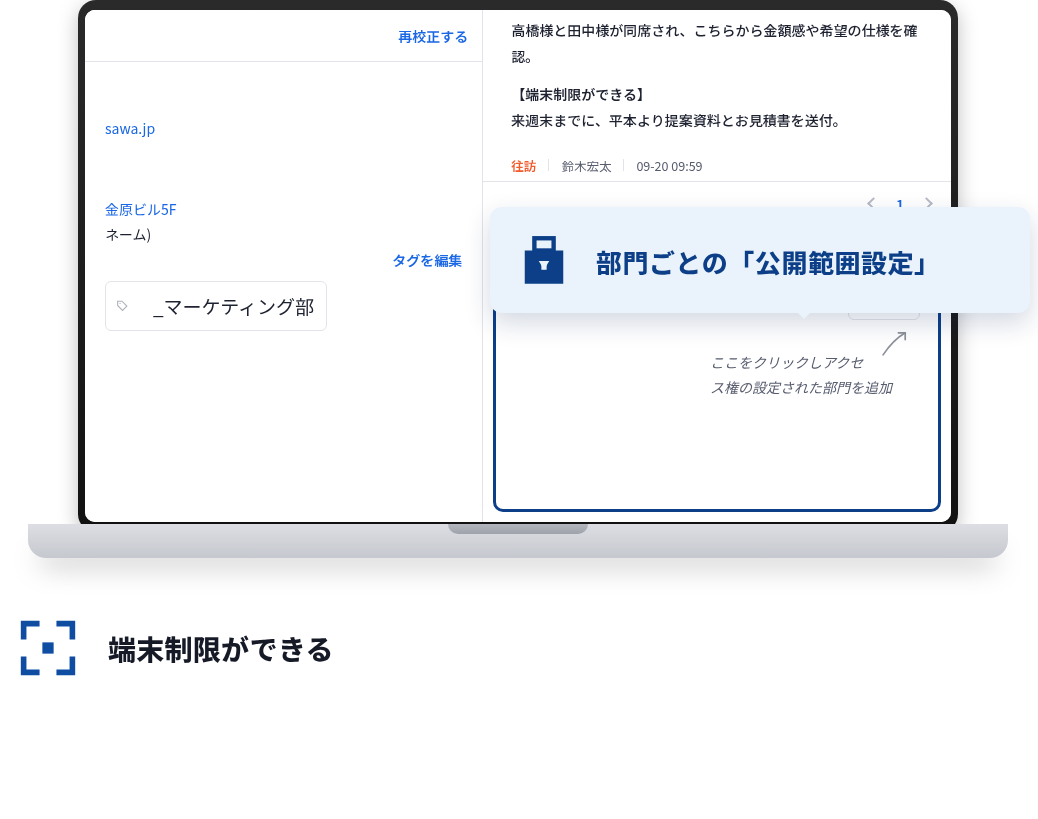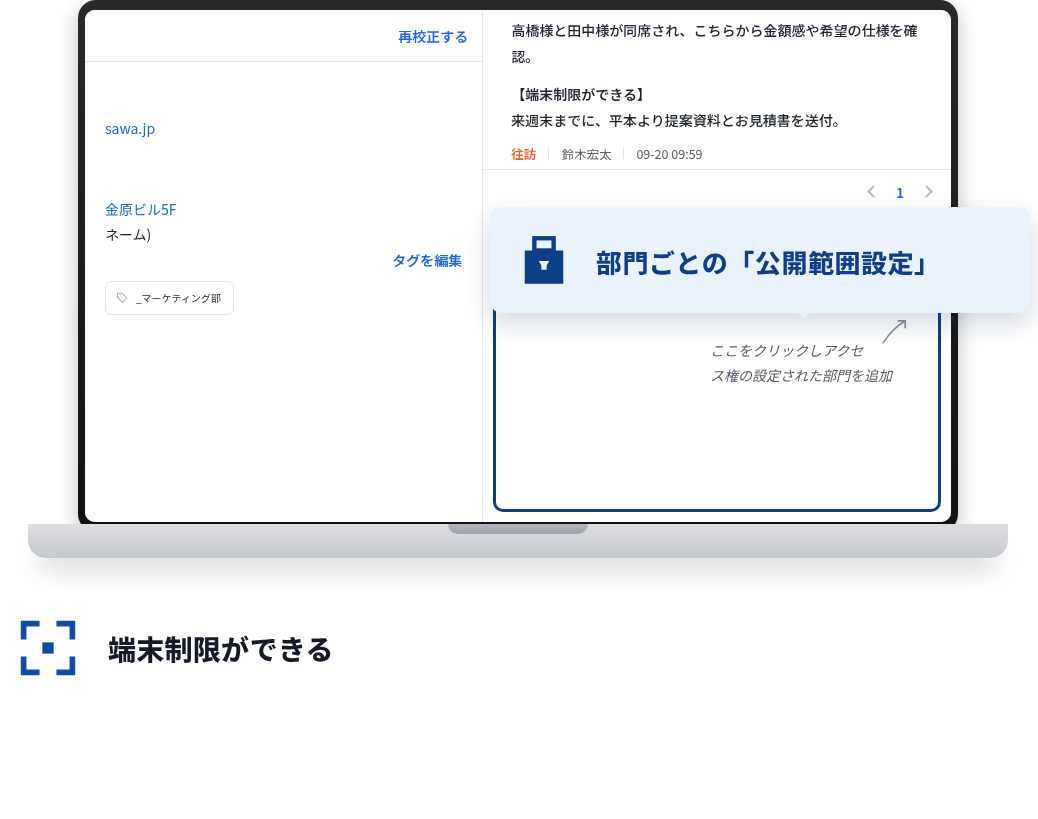--- a/index.html
+++ b/index.html
@@ -97,22 +97,22 @@
   }
   .edit-tags{color:var(--link);font-size:14px;font-weight:600;cursor:pointer;}
   .chips{
     display:flex;gap:10px;margin-top:6px;
   }
   .chip{
     border:1px solid var(--line);
     background:#fff;
     border-radius:6px;
     padding:7px 12px 7px 10px;
-    font-size:10px;
-    display:inline-flex;align-items:center;gap:7px;
+    font-size:19px;
+    display:inline-flex;align-items:center;gap:24px;
     color:var(--ink);
   }
   .tag-ico{width:13px;height:13px;opacity:.55;}
   .tag-ico svg{display:block;}
 
   
   .right-col{
     flex:1;
     background:#fff;
     display:flex;flex-direction:column;
@@ -125,21 +125,21 @@
   .note p{
     margin:0;
     font-size:14px;
     line-height:1.85;
     color:var(--ink);
     font-weight:500;
   }
   .note .section-head{margin-top:12px;font-weight:600;}
   .meta{
     display:flex;align-items:center;gap:12px;
-    margin-top:10px;
+    margin-top:22px;
     font-size:12.5px;
     color:var(--muted);
   }
   .meta .cat{color:var(--orange);font-weight:600;}
   .meta .divider{width:1px;height:12px;background:var(--line);}
   .pager{
     display:flex;justify-content:flex-end;align-items:center;gap:18px;
     padding:12px 20px 10px;
     color:#b6bac4;font-size:14px;
   }

